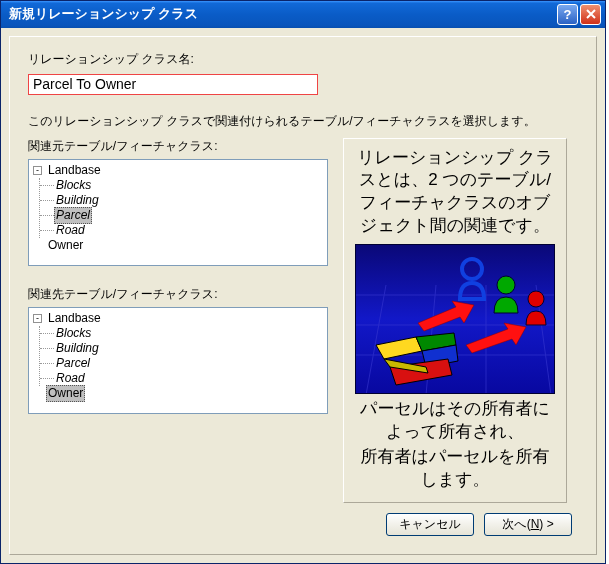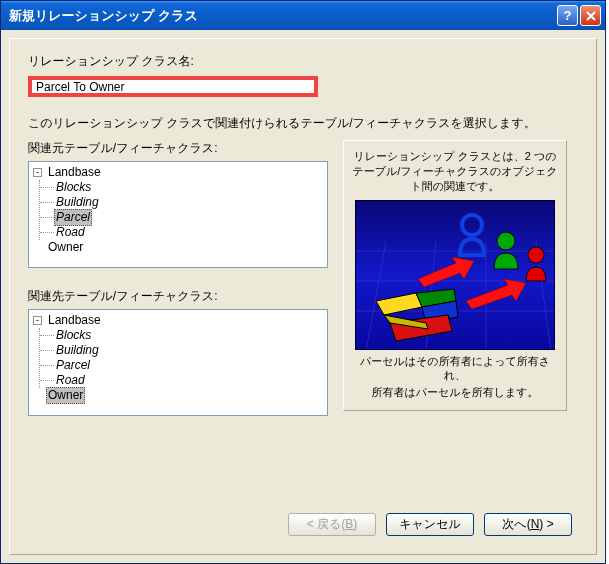--- a/index.html
+++ b/index.html
@@ -66,25 +66,25 @@
     padding: 14px 18px 12px 18px;
     display: flex;
     flex-direction: column;
   }
   .field-label {
     margin-bottom: 6px;
   }
   .text-input {
     width: 290px;
     height: 21px;
-    border: 4px solid #ef4444;
+    border: 1px solid #ef4444;
     background: #fff;
     padding: 2px 4px;
     font-family: inherit;
-    font-size: 12px;
+    font-size: 14px;
   }
   .instruction {
     margin-top: 18px;
     margin-bottom: 8px;
   }
   .columns {
     display: flex;
     gap: 15px;
   }
   .col-left {
@@ -154,21 +154,21 @@
     padding: 0 1px;
   }
   .info-panel {
     width: 224px;
     border: 1px solid #aca899;
     border-left-color: #fff;
     border-top-color: #fff;
     background: #ece9d8;
     padding: 8px 8px 10px 8px;
     text-align: center;
-    font-size: 11px;
+    font-size: 17px;
     line-height: 1.35;
     margin-top: 0;
   }
   .info-text-top { margin-bottom: 6px; }
   .illustration {
     width: 200px;
     height: 150px;
     background: linear-gradient(to bottom, #0a0878 0%, #1218c8 50%, #0808a0 100%);
     margin: 0 auto 4px auto;
     position: relative;
@@ -330,23 +330,20 @@
                 </g>
               </svg>
             </div>
             <div class="info-text-bottom">パーセルはその所有者によって所有され、</div>
             <div class="info-text-bottom">所有者はパーセルを所有します。</div>
           </div>
         </div>
       </div>
 
       <div class="button-row">
-        <button class="win-btn disabled">
-          <span>&lt; 戻る</span>(<span class="mnemonic">B</span>)
-        </button>
         <button class="win-btn">キャンセル</button>
         <button class="win-btn">
           <span>次へ</span>(<span class="mnemonic">N</span>)<span> &gt;</span>
         </button>
       </div>
 
     </div>
   </div>
 </div>
 

